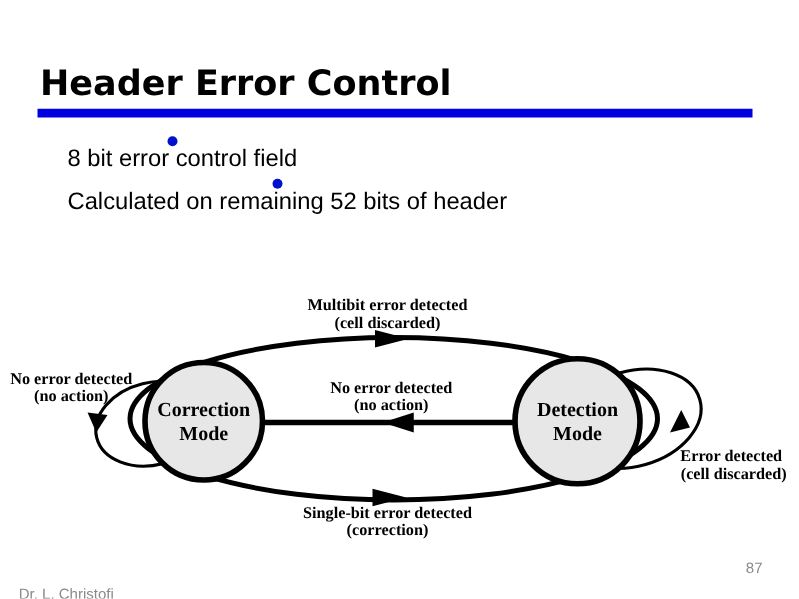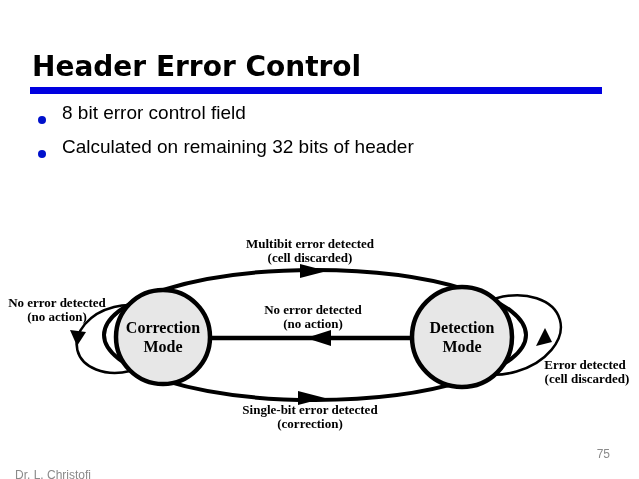--- a/index.html
+++ b/index.html
@@ -9,21 +9,21 @@
   }
   .title{
     position:absolute;left:32px;top:50px;
     font-family:"DejaVu Sans",sans-serif;font-weight:bold;
     font-size:28px;color:#000000;letter-spacing:0px;white-space:nowrap;
   }
   .title-rule{
     position:absolute;left:30px;top:87px;width:572px;height:7px;background:#0000e0;
   }
   .bullet-row{
-    position:absolute;left:38px;display:flex;align-items:flex-end;white-space:nowrap;
+    position:absolute;left:38px;display:flex;align-items:center;white-space:nowrap;flex-direction:column;
   }
   .bullet-row .dot{
     width:8px;height:8px;border-radius:50%;background:#0011cc;margin-top:7px;flex:0 0 auto;
   }
   .bullet-row .btxt{
     margin-left:16px;font-size:19px;color:#000000;line-height:22px;
     font-family:"Liberation Sans",sans-serif;
   }
   .row1{top:102px}.row2{top:136px}.row3{top:170px}
   svg{position:absolute;left:0;top:0;}
@@ -47,21 +47,21 @@
 
   <div class="title">Header Error Control</div>
   <div class="title-rule"></div>
 
   <div class="bullet-row row1">
     <span class="dot"></span>
     <span class="btxt">8 bit error control field</span>
   </div>
   <div class="bullet-row row2">
     <span class="dot"></span>
-    <span class="btxt">Calculated on remaining 32 bits of header</span>
+    <span class="btxt">Calculated on remaining 52 bits of header</span>
   </div>
 
   <svg width="639" height="479" viewBox="0 0 639 479">
 
     <ellipse cx="315" cy="335" rx="211" ry="65" fill="none" stroke="#000000" stroke-width="4"></ellipse>
 
     <ellipse cx="122" cy="339" rx="46" ry="33" transform="rotate(-14 122 339)" fill="none" stroke="#000000" stroke-width="2.5"></ellipse>
 
     <ellipse cx="506" cy="335" rx="56" ry="38" transform="rotate(-16 506 335)" fill="none" stroke="#000000" stroke-width="2.5"></ellipse>
 
@@ -91,14 +91,14 @@
     <text class="dlabel" x="585" y="369" text-anchor="middle">Error detected</text>
     <text class="dlabel" x="587" y="383" text-anchor="middle">(cell discarded)</text>
 
     <text class="slabel" x="163" y="333" text-anchor="middle">Correction</text>
     <text class="slabel" x="163" y="352" text-anchor="middle">Mode</text>
     <text class="slabel" x="462" y="333" text-anchor="middle">Detection</text>
     <text class="slabel" x="462" y="352" text-anchor="middle">Mode</text>
   </svg>
 
   <div class="footer-author">Dr. L. Christofi</div>
-  <div class="page-number">75</div>
+  <div class="page-number">87</div>
 </div>
 
 </body></html>

